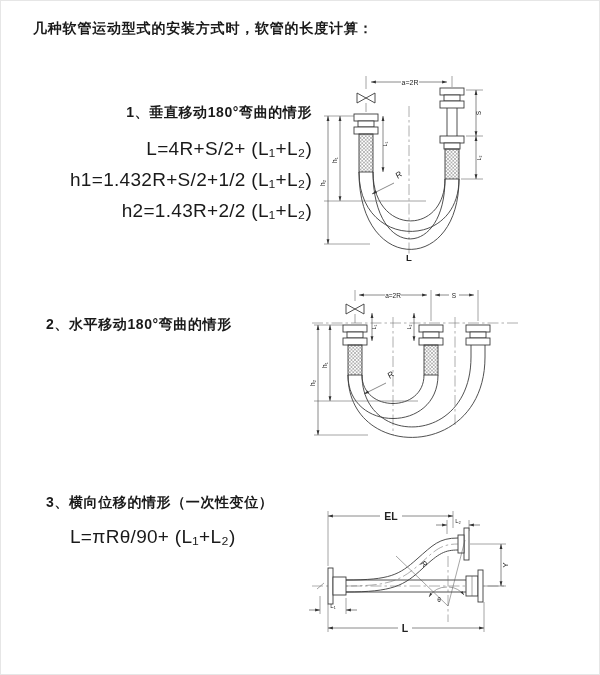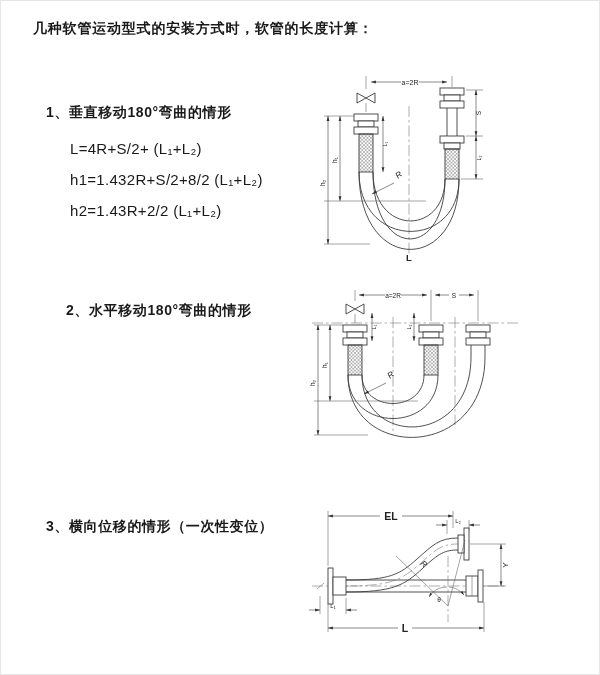--- a/index.html
+++ b/index.html
@@ -6,26 +6,26 @@
   body{
     width:600px;height:675px;background:#ffffff;position:relative;
     font-family:"Liberation Sans","DejaVu Sans",sans-serif;color:#1a1a1a;
     box-shadow:inset 0 0 0 1px #e6e6e6;overflow:hidden;
   }
   .page-title{
     position:absolute;left:33px;top:20px;font-size:14px;font-weight:700;
     letter-spacing:0.8px;white-space:nowrap;
   }
   .section{position:absolute;left:46px;}
-  #sec1{top:104px;}
-  #sec2{top:302px;margin-left:20px;}
-  #sec3{top:518px;}
+  #sec1{top:104px;text-align:right;}
+  #sec2{top:316px;}
+  #sec3{top:494px;}
   .sec-heading{margin:0 0 11px 0;font-size:14px;font-weight:700;letter-spacing:0.6px;white-space:nowrap;}
   .formulas{padding-left:24px;}
-  .formula{margin:0;font-size:15px;line-height:31px;letter-spacing:0.3px;white-space:nowrap;}
+  .formula{margin:0;font-size:19px;line-height:31px;letter-spacing:0.3px;white-space:nowrap;}
   #sec3 .formula{line-height:27px;}
   .diagram{position:absolute;}
   #dia1{left:308px;top:68px;}
   #dia2{left:306px;top:283px;}
   #dia3{left:298px;top:498px;}
   
   .ln{fill:none;stroke:#3c3c3c;stroke-width:0.9;}
   .thin{fill:none;stroke:#5a5a5a;stroke-width:0.55;}
   .dim{fill:none;stroke:#4a4a4a;stroke-width:0.65;}
   .cl{fill:none;stroke:#6a6a6a;stroke-width:0.55;stroke-dasharray:11 3 2.5 3;}
@@ -35,32 +35,33 @@
 </style>
 </head>
 <body>
 
 <div class="page-title">几种软管运动型式的安装方式时，软管的长度计算：</div>
 
 <div class="section" id="sec1">
   <h3 class="sec-heading">1、垂直移动180°弯曲的情形</h3>
   <div class="formulas">
     <p class="formula">L=4R+S/2+ (L₁+L₂)</p>
-    <p class="formula">h1=1.432R+S/2+8/2 (L₁+L₂)</p>
+    <p class="formula">h1=1.432R+S/2+1/2 (L₁+L₂)</p>
     <p class="formula">h2=1.43R+2/2 (L₁+L₂)</p>
   </div>
 </div>
 
 <div class="section" id="sec2">
   <h3 class="sec-heading">2、水平移动180°弯曲的情形</h3>
 </div>
 
 <div class="section" id="sec3">
   <h3 class="sec-heading">3、横向位移的情形（一次性变位）</h3>
   <div class="formulas">
+    <p class="formula">L=πRθ/90+ (L₁+L₂)</p>
   </div>
 </div>
 
 <svg class="diagram" id="dia1" width="284" height="198" viewBox="0 0 284 198">
   <defs>
     <pattern id="hatch" width="3.5" height="3.5" patternUnits="userSpaceOnUse">
       <path d="M0 0L3.5 3.5M3.5 0L0 3.5" stroke="#666" stroke-width="0.45"></path>
     </pattern>
     <marker id="mE" markerWidth="9" markerHeight="6" refX="8" refY="3" orient="auto">
       <path d="M0.5,0.8 L8,3 L0.5,5.2 Z" fill="#333"></path>

